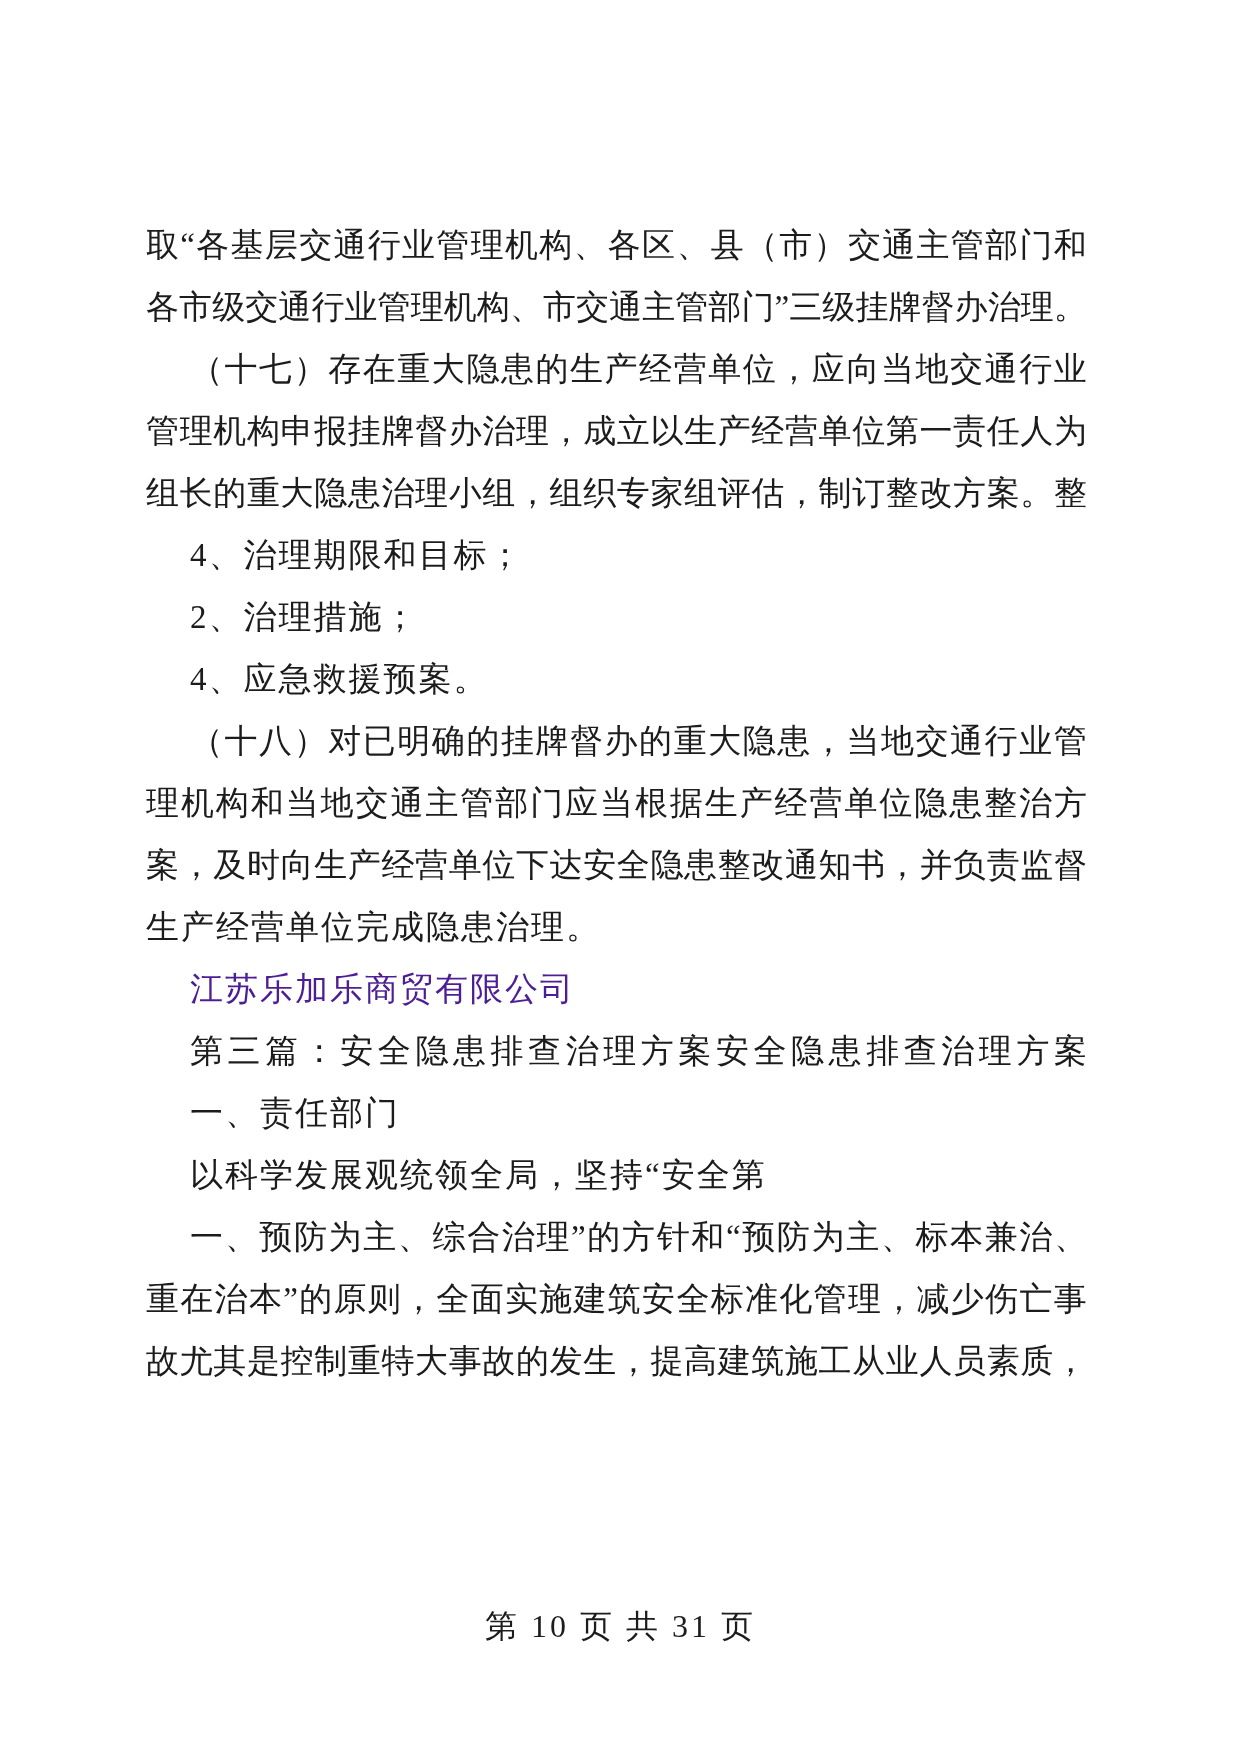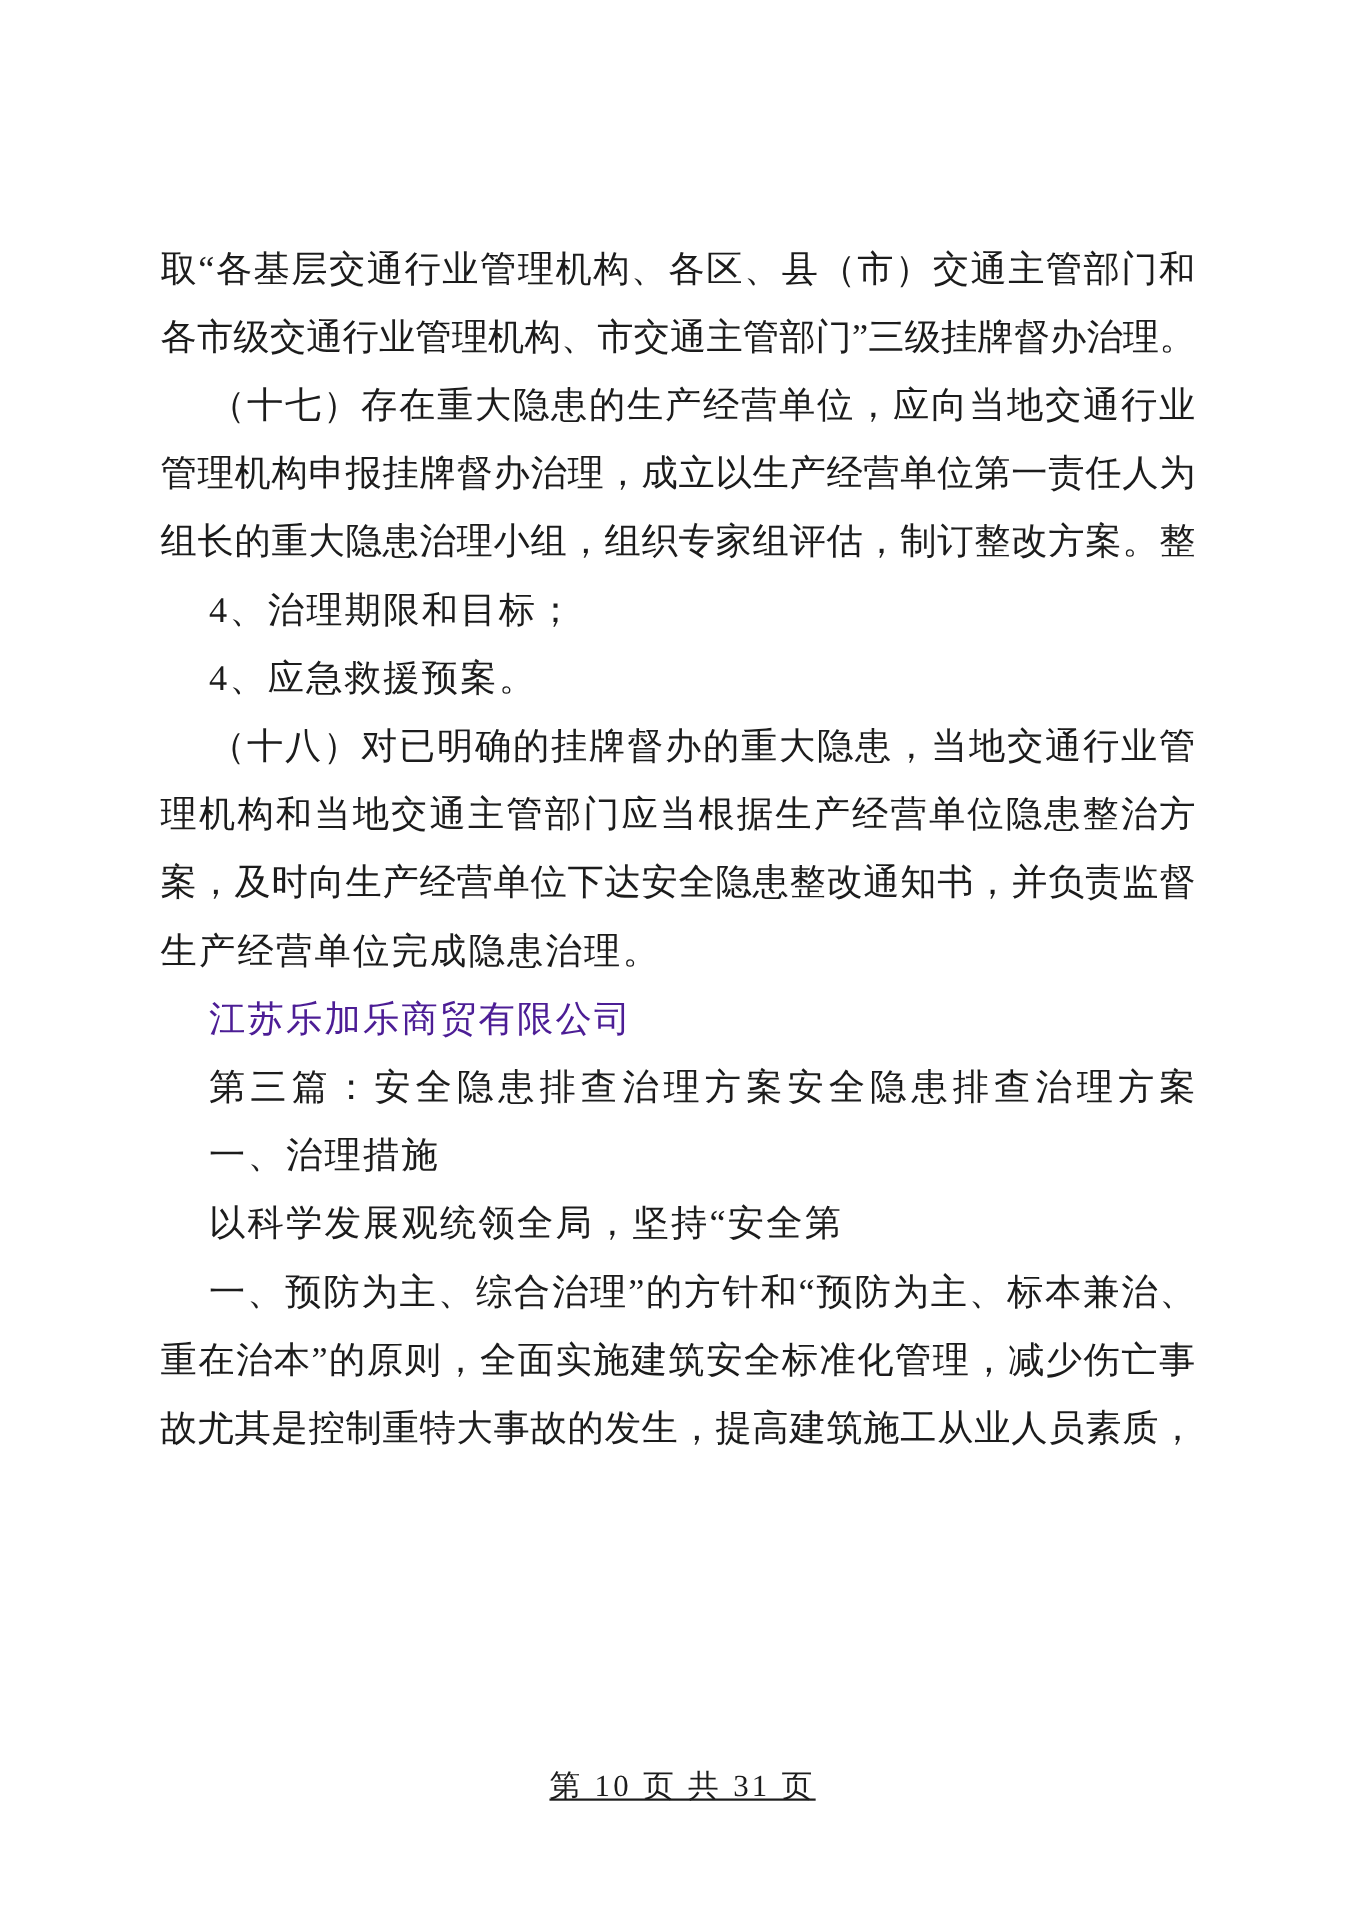--- a/index.html
+++ b/index.html
@@ -41,24 +41,23 @@
   }
   
   .line.indent { text-indent: 44px; }
   .line.stretch.indent { text-indent: 0; padding-left: 44px; }
   .footer {
     position: absolute;
     top: 1605px;
     left: 0;
     width: 100%;
     text-align: center;
-    font-size: 28px;
+    font-size: 32px;
     letter-spacing: 3px;
     color: #1c1c1c;
-    text-decoration: underline;
   }
 </style>
 </head>
 <body>
 
 <div class="page" style="background: rgb(255, 255, 255);">
   <div class="content">
     <div class="line stretch" style="color: rgb(28, 28, 28);">
         <span>取</span>
         <span>“</span>
@@ -202,20 +201,21 @@
         <span>制</span>
         <span>订</span>
         <span>整</span>
         <span>改</span>
         <span>方</span>
         <span>案</span>
         <span>。</span>
         <span>整</span>
       </div>
     <div class="line indent" style="color: rgb(28, 28, 28);">4、治理期限和目标；</div>
+    <div class="line indent" style="color: rgb(28, 28, 28);">2、治理措施；</div>
     <div class="line indent" style="color: rgb(28, 28, 28);">4、应急救援预案。</div>
     <div class="line stretch indent" style="color: rgb(28, 28, 28);">
         <span>（</span>
         <span>十</span>
         <span>八</span>
         <span>）</span>
         <span>对</span>
         <span>已</span>
         <span>明</span>
         <span>确</span>
@@ -318,21 +318,21 @@
         <span>全</span>
         <span>隐</span>
         <span>患</span>
         <span>排</span>
         <span>查</span>
         <span>治</span>
         <span>理</span>
         <span>方</span>
         <span>案</span>
       </div>
-    <div class="line indent" style="color: rgb(28, 28, 28);">一、治理措施</div>
+    <div class="line indent" style="color: rgb(28, 28, 28);">一、责任部门</div>
     <div class="line indent" style="color: rgb(28, 28, 28);">以科学发展观统领全局，坚持“安全第</div>
     <div class="line stretch indent" style="color: rgb(28, 28, 28);">
         <span>一</span>
         <span>、</span>
         <span>预</span>
         <span>防</span>
         <span>为</span>
         <span>主</span>
         <span>、</span>
         <span>综</span>

